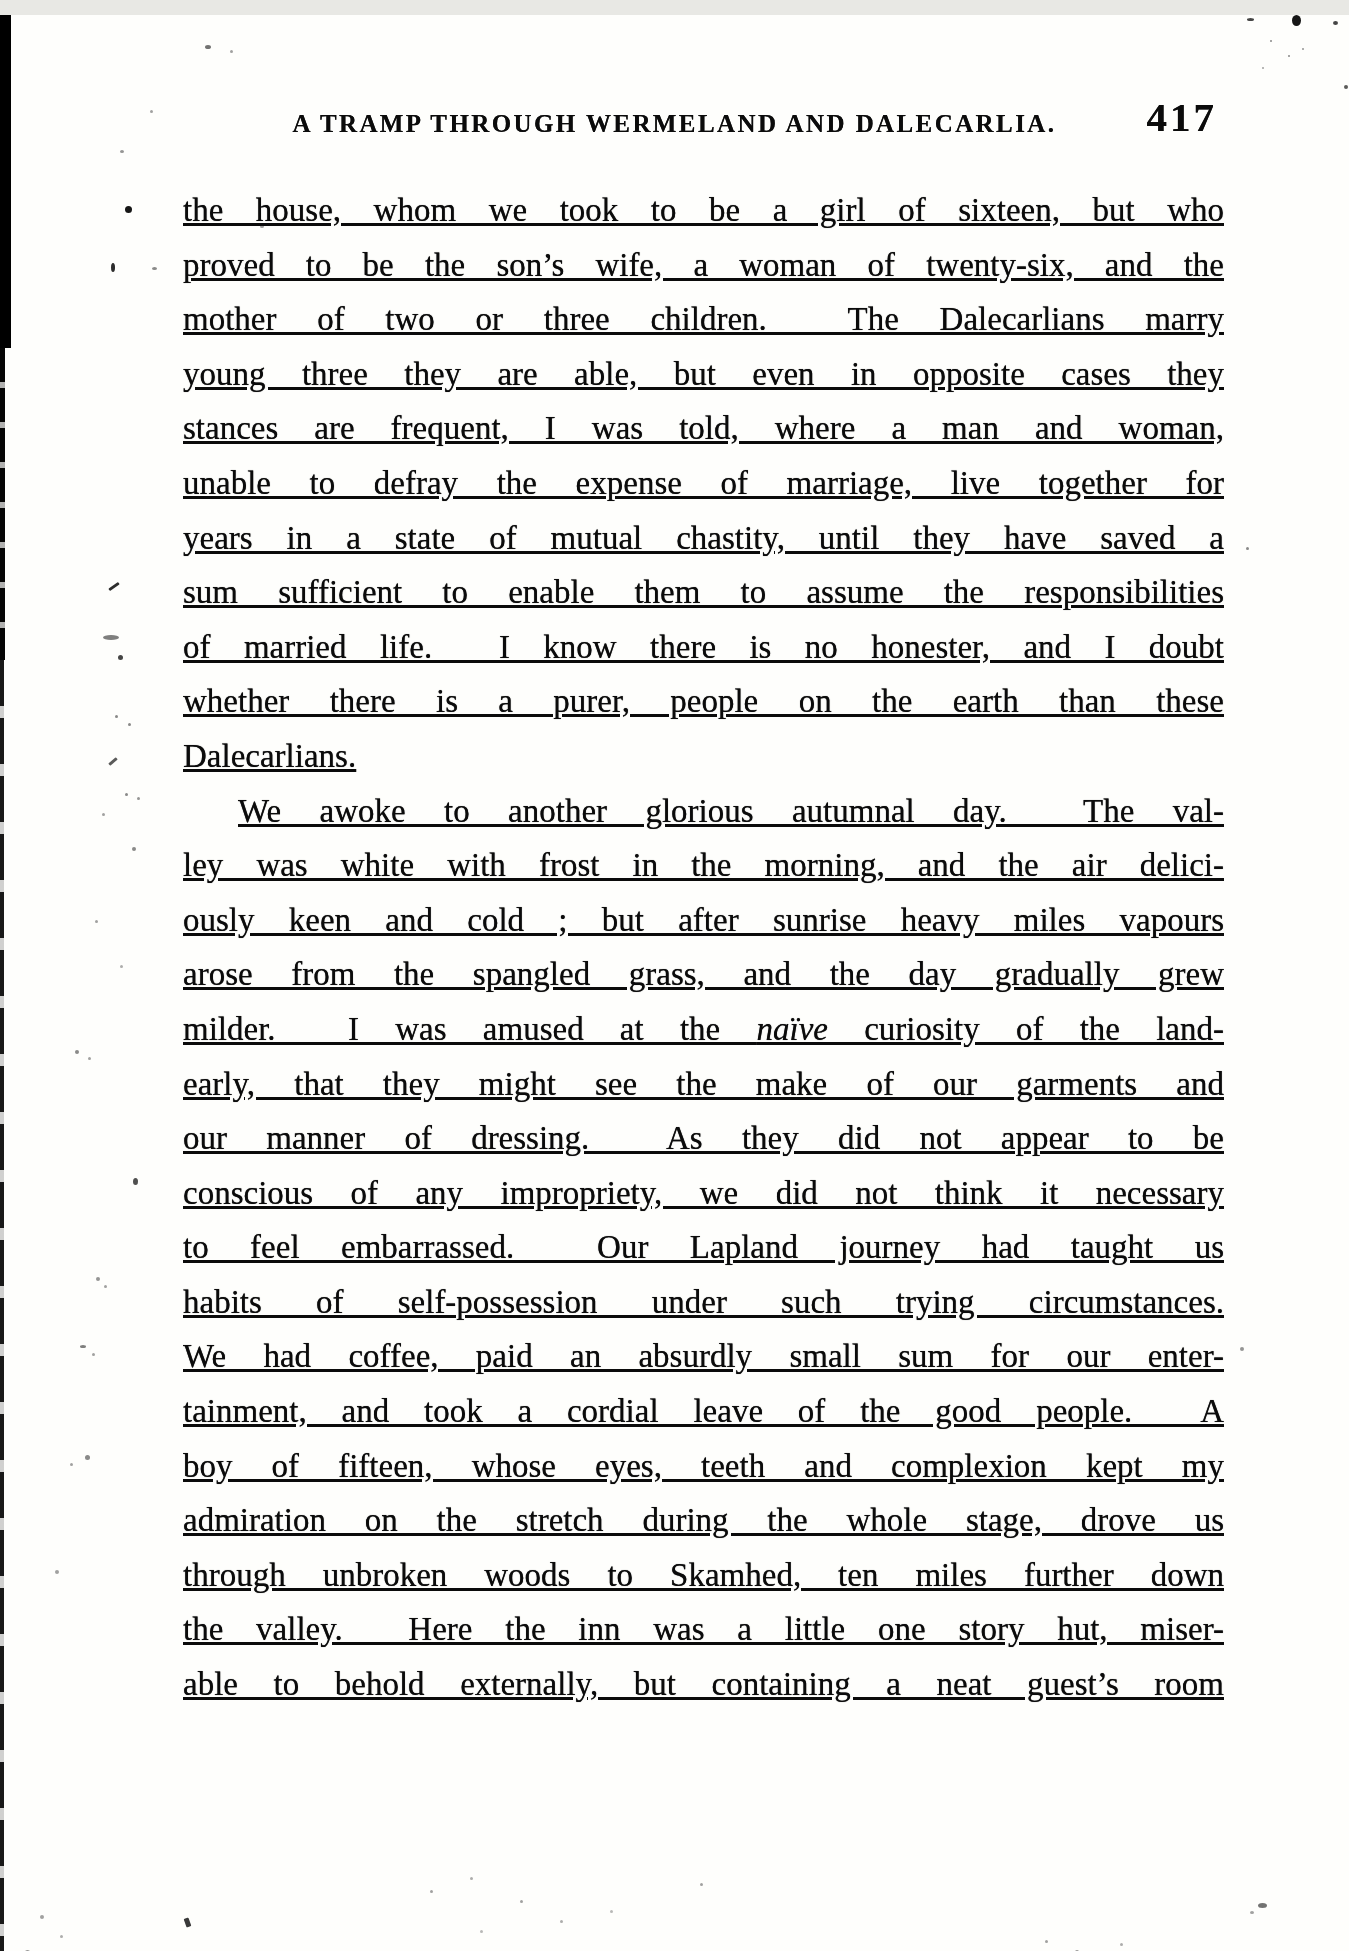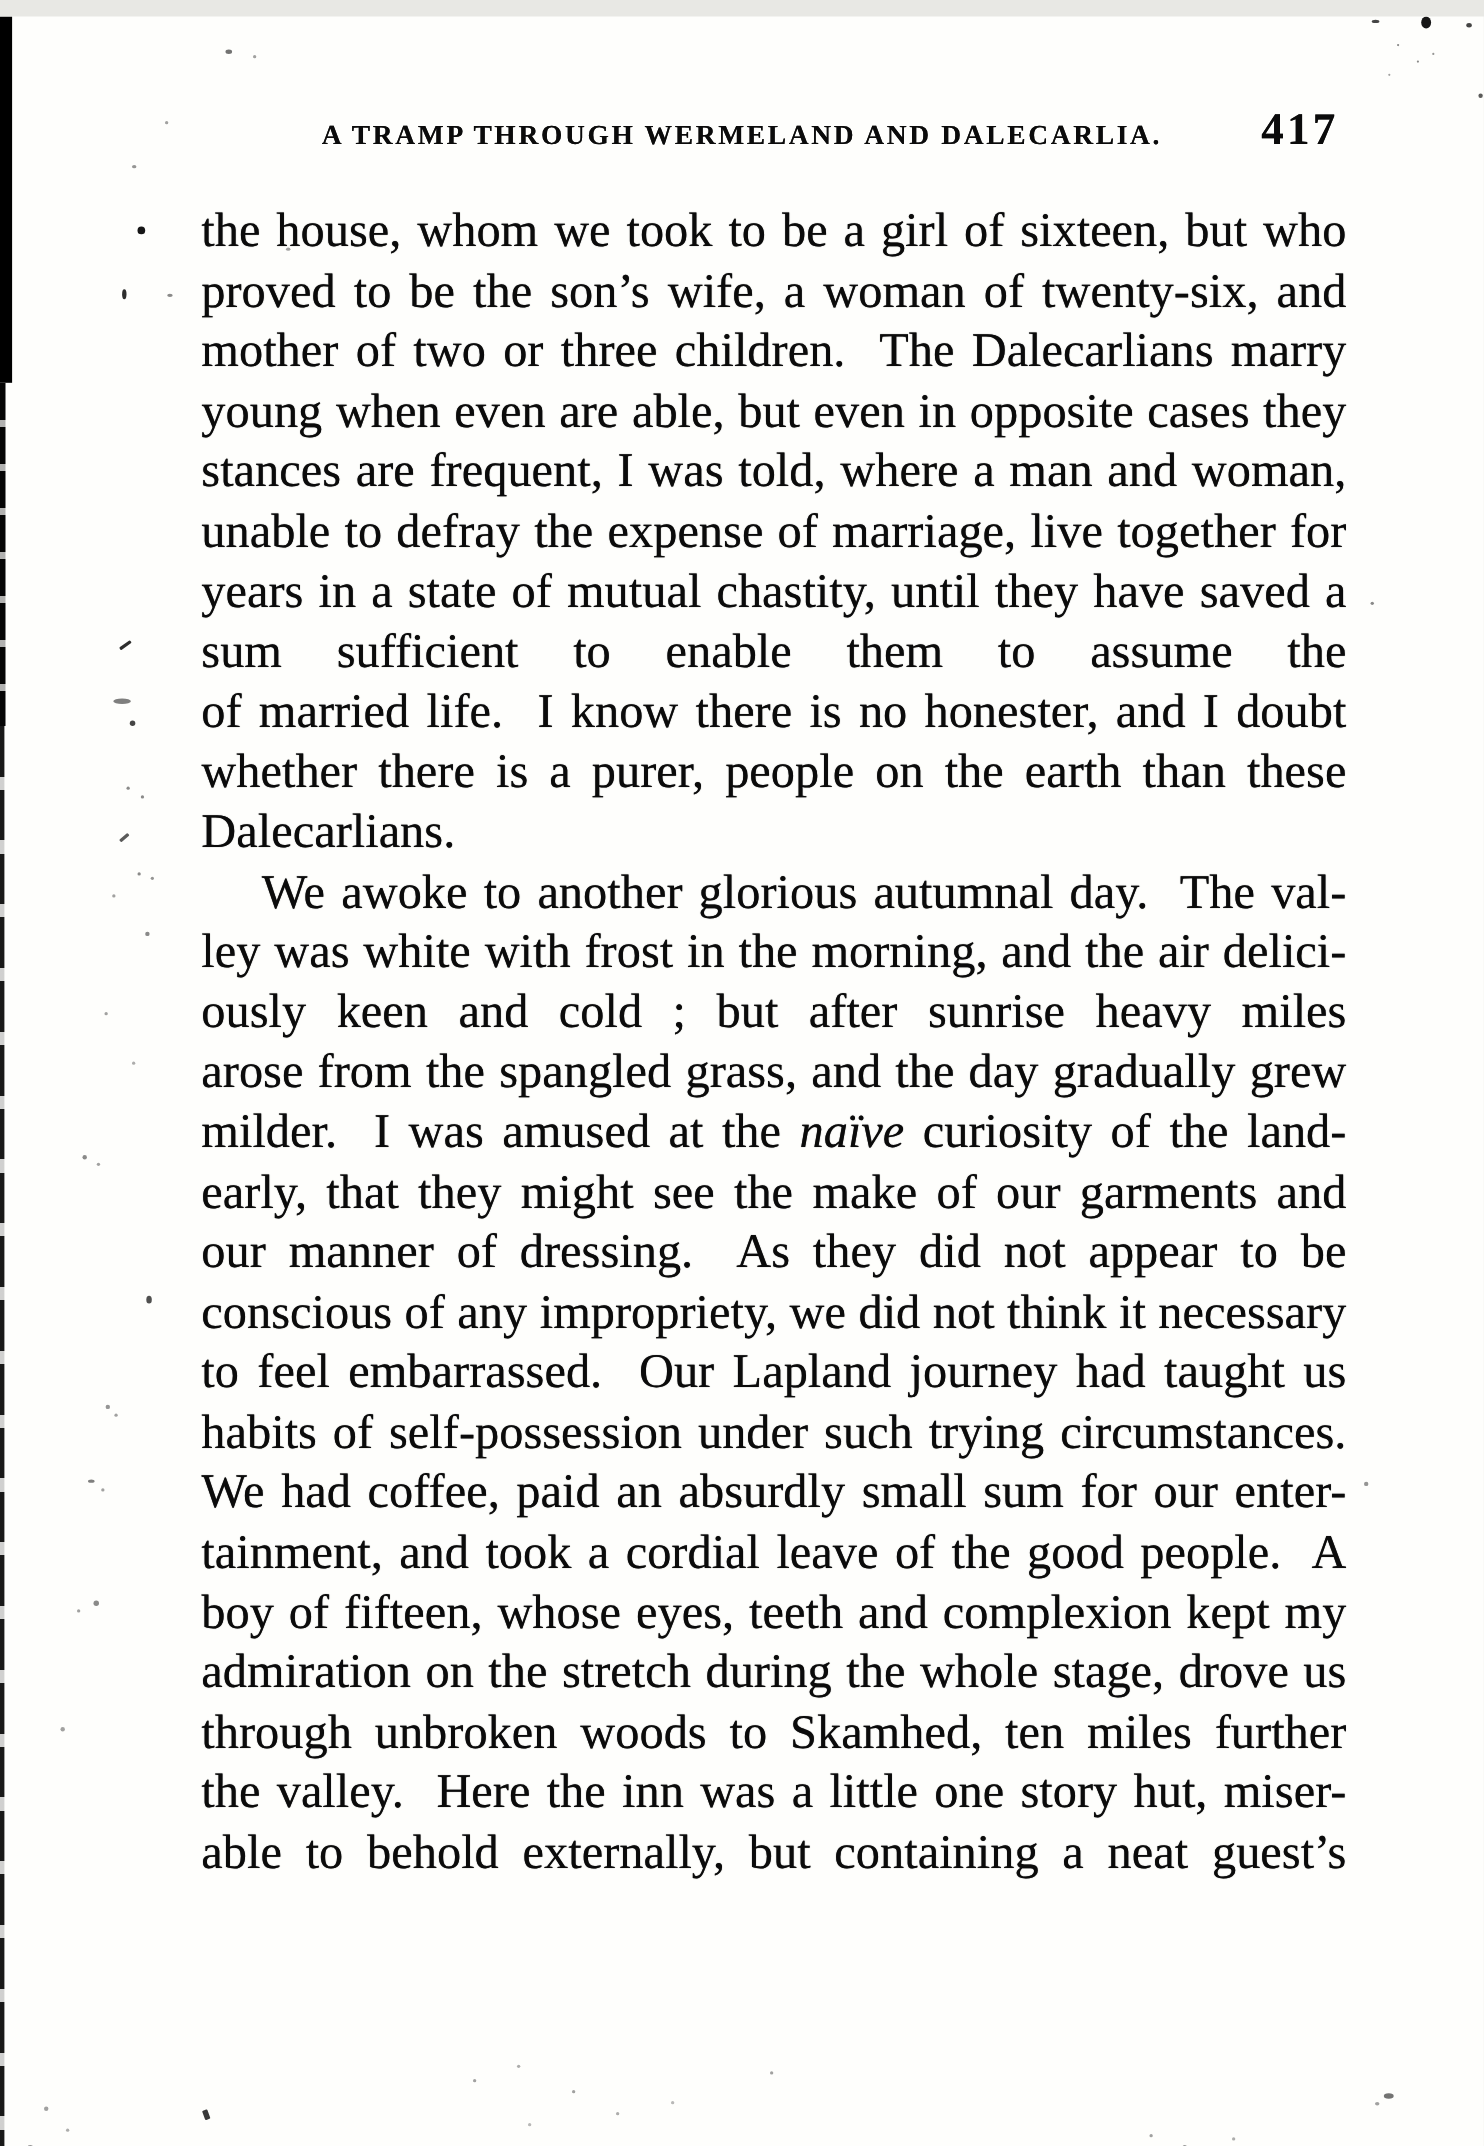--- a/index.html
+++ b/index.html
@@ -29,24 +29,25 @@
   }
   .page-number {
     position: absolute; top: 80px; right: 132px;
     font-size: 41px; font-weight: 700; letter-spacing: 3px; line-height: 44px;
     text-shadow: 0 0 .6px rgba(0,0,0,.8);
   }
   
   .text-block { position: absolute; left: 183px; top: 168px; width: 1041px; }
   .para { margin: 0; }
   .line {
-    height: 54.6px; line-height: 54.6px; font-size: 44px;
+    height: 54.6px; line-height: 54.6px; font-size: 33px;
     text-align: justify; text-align-last: justify; text-justify: inter-word;
     overflow: hidden;
     text-shadow: 0 0 .7px rgba(0,0,0,.85);
+    text-decoration: underline;
   }
   .line.indent { padding-left: 55px; }
   .line.flush { text-align-last: left; }
   .it { font-style: italic; }
   
   .speck { position: absolute; background: #161616; border-radius: 50%; }
 </style>
 </head>
 <body>
 
@@ -57,21 +58,21 @@
 
   <div class="running-title">A TRAMP THROUGH WERMELAND AND DALECARLIA.</div>
 
   <div class="page-number">417</div>
 
   <div class="text-block">
       <div class="para">
         <div class="line">the house, whom we took to be a girl of sixteen, but who</div>
         <div class="line">proved to be the son’s wife, a woman of twenty-six, and the</div>
         <div class="line">mother of two or three children.&nbsp; The Dalecarlians marry</div>
-        <div class="line">young when even are able, but even in opposite cases they</div>
+        <div class="line">young three they are able, but even in opposite cases they</div>
         <div class="line">stances are frequent, I was told, where a man and woman,</div>
         <div class="line">unable to defray the expense of marriage, live together for</div>
         <div class="line">years in a state of mutual chastity, until they have saved a</div>
         <div class="line">sum sufficient to enable them to assume the responsibilities</div>
         <div class="line">of married life.&nbsp; I know there is no honester, and I doubt</div>
         <div class="line">whether there is a purer, people on the earth than these</div>
         <div class="line flush">Dalecarlians.</div>
       </div>
       <div class="para">
         <div class="line indent">We awoke to another glorious autumnal day.&nbsp; The val-</div>

